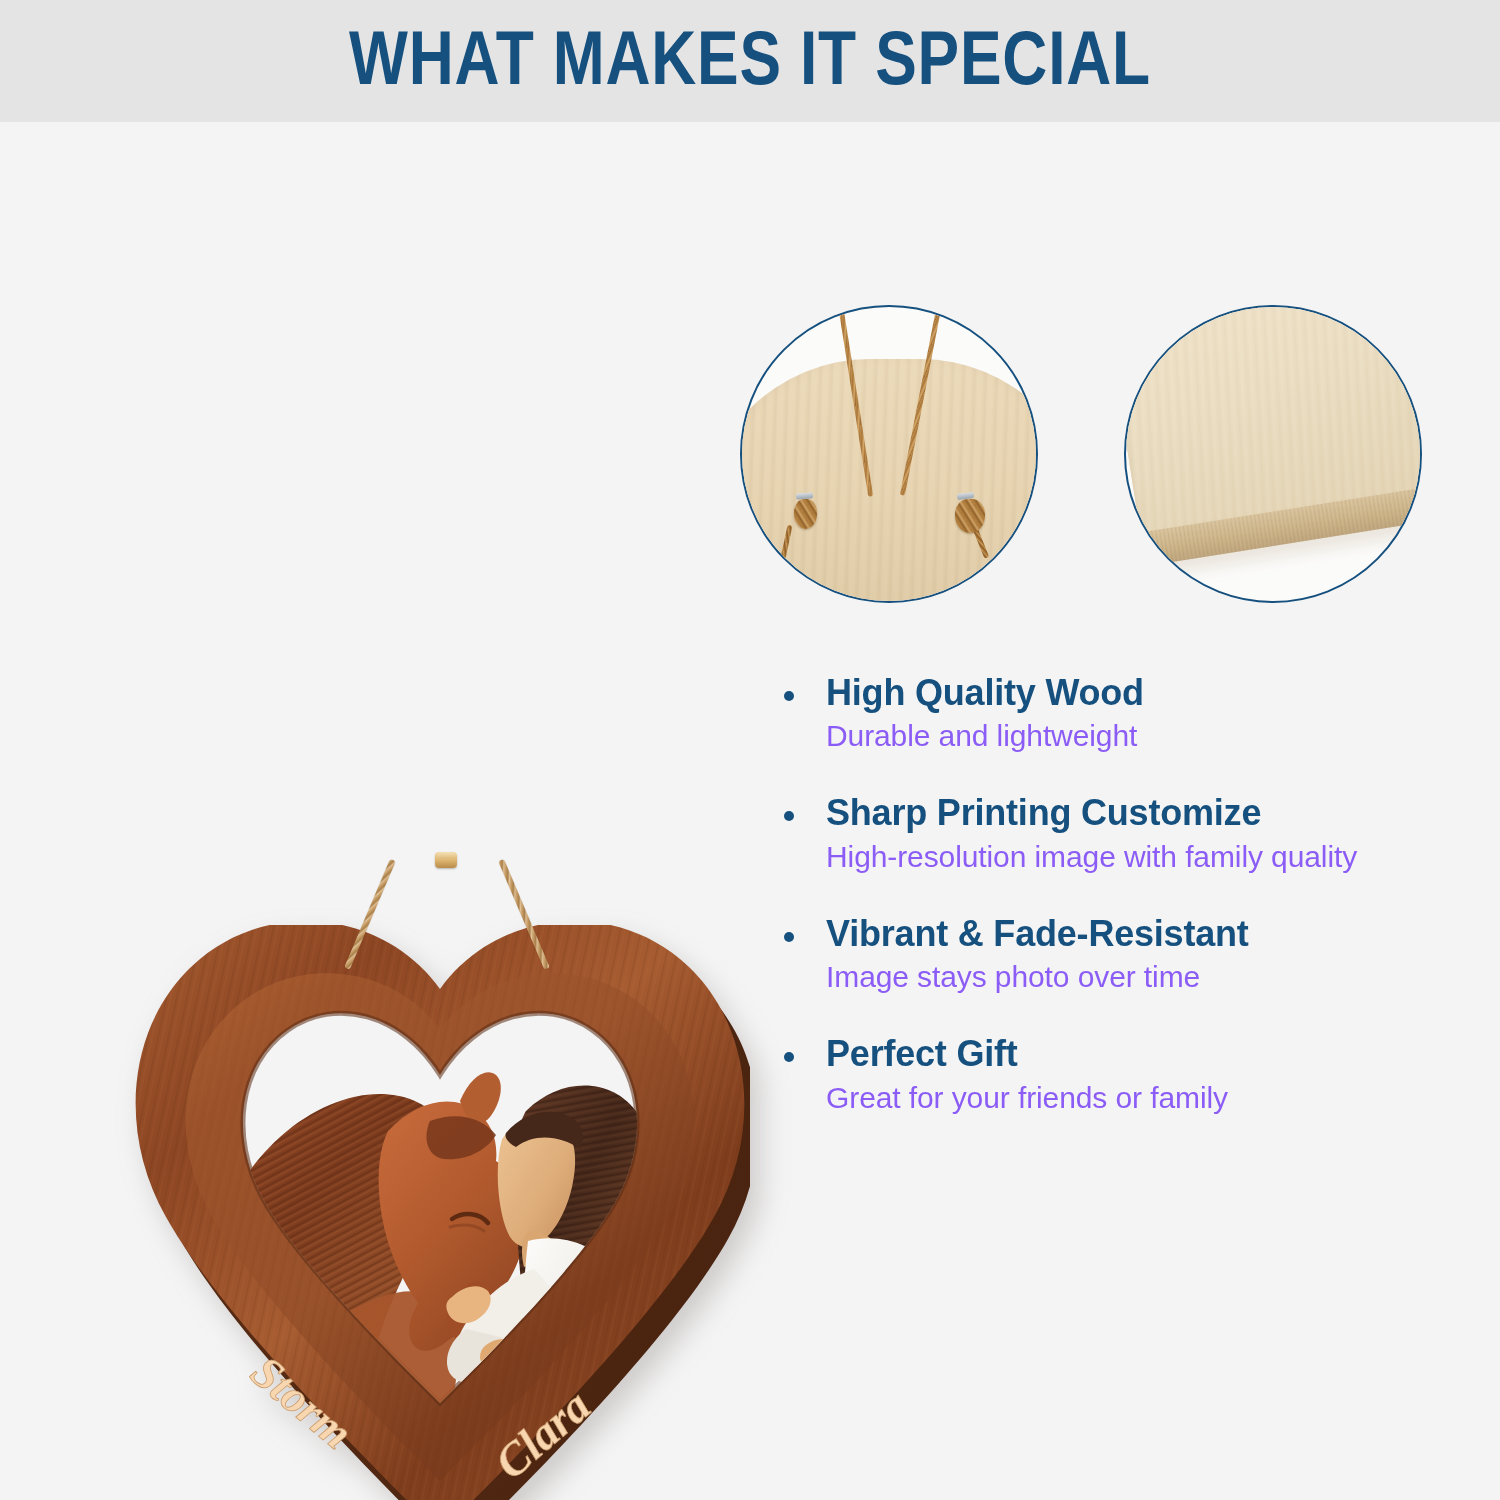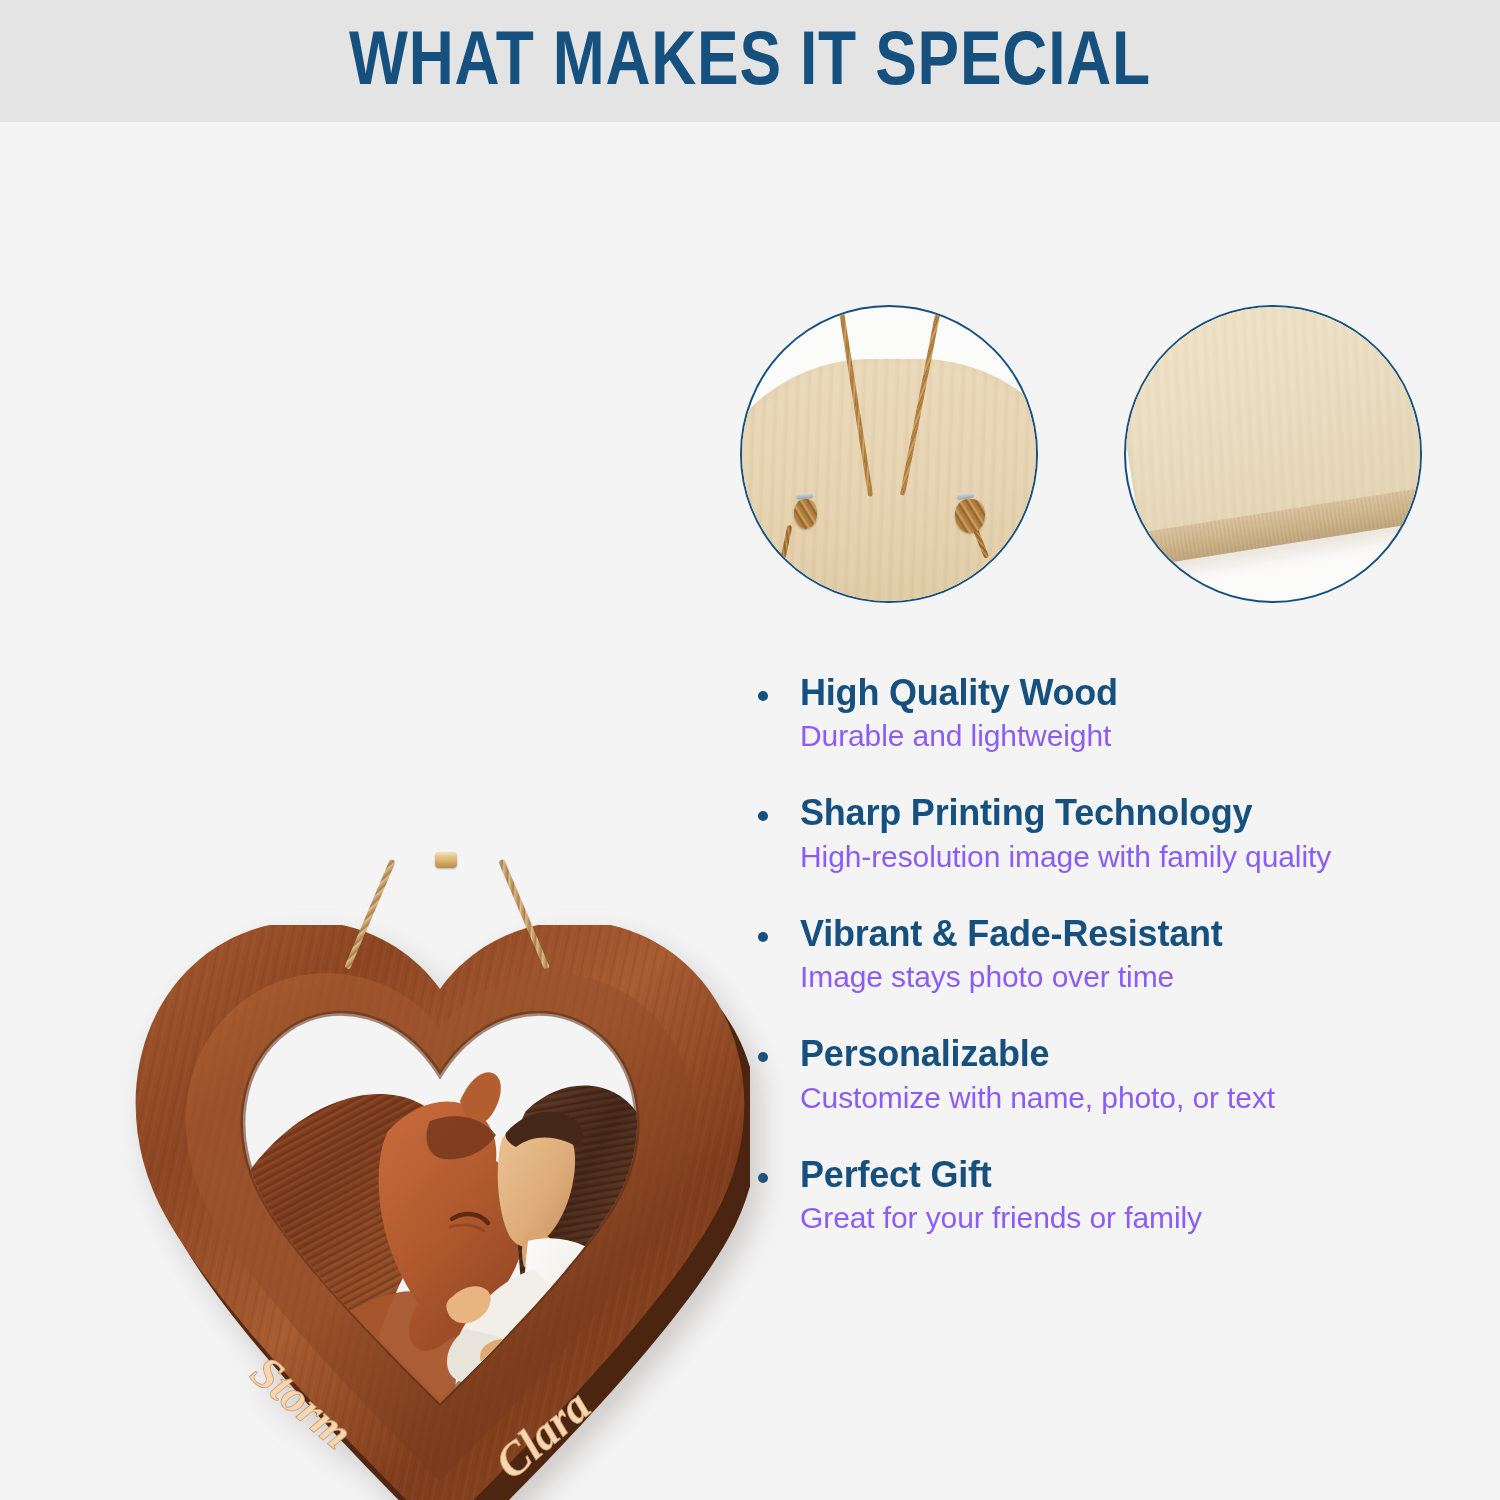--- a/index.html
+++ b/index.html
@@ -132,21 +132,21 @@
     transform-origin:0 0;
   }
   .c2-shadow{
     position:absolute;left:-30px;top:262px;width:360px;height:26px;
     background:linear-gradient(180deg,rgba(186,168,140,.35),rgba(255,255,255,0));
     transform:rotate(-9deg);transform-origin:0 0;filter:blur(4px);
   }
 
   
   .features{
-    position:absolute;left:749px;top:672px;width:690px;
+    position:absolute;left:775px;top:672px;width:690px;
   }
   .feature{
     position:relative;margin-bottom:38px;padding-left:51px;
   }
   .feature:last-child{margin-bottom:7px;}
   .bullet{
     position:absolute;left:9px;top:19px;width:10px;height:10px;
     border-radius:50%;background:#15507f;
   }
   .f-title{
@@ -443,35 +443,30 @@
   <div class="features">
 
     <div class="feature">
       <span class="bullet"></span>
       <p class="f-title">High Quality Wood</p>
       <p class="f-sub">Durable and lightweight</p>
     </div>
 
     <div class="feature">
       <span class="bullet"></span>
-      <p class="f-title">Sharp Printing Technology</p>
+      <p class="f-title">Sharp Printing Customize</p>
       <p class="f-sub">High-resolution image with family quality</p>
     </div>
 
     <div class="feature">
       <span class="bullet"></span>
       <p class="f-title">Vibrant &amp; Fade-Resistant</p>
       <p class="f-sub">Image stays photo over time</p>
     </div>
 
-    <div class="feature">
-      <span class="bullet"></span>
-      <p class="f-title">Personalizable</p>
-      <p class="f-sub">Customize with name, photo, or text</p>
-    </div>
 
     <div class="feature">
       <span class="bullet"></span>
       <p class="f-title">Perfect Gift</p>
       <p class="f-sub">Great for your friends or family</p>
     </div>
 
   </div>
 
 </div>

